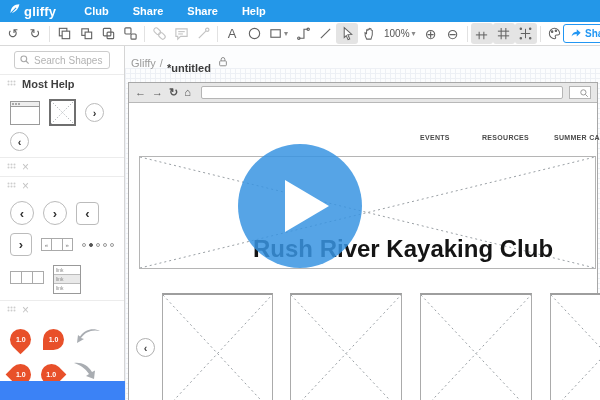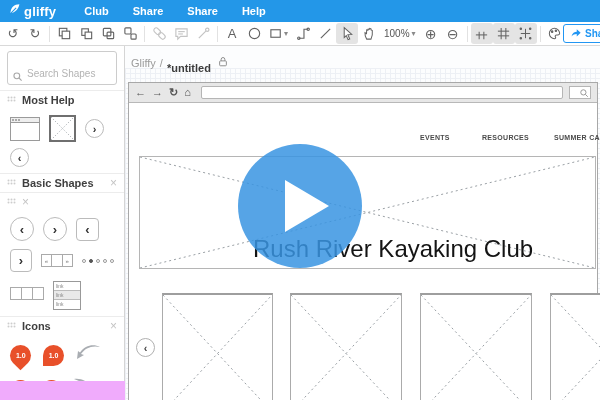--- a/index.html
+++ b/index.html
@@ -1,17 +1,17 @@
 <!DOCTYPE html>
 <html><head>
 <meta charset="utf-8">
 <style>
   * { margin:0; padding:0; box-sizing:border-box; }
   html,body { width:600px; height:400px; overflow:hidden; font-family:"Liberation Sans", sans-serif; }
-  #app { position:relative; width:600px; height:400px; background:#f0abfc; }
+  #app { position:relative; width:600px; height:400px; background:#3b82f6; }
 
   
   .topbar { position:absolute; left:0; top:0; width:600px; height:22px; background:#2397e8; display:flex; align-items:center; }
   .logo { display:flex; align-items:center; gap:3px; padding:0 10px 0 8px; }
   .logo-text { color:#fff; font-size:13px; font-weight:bold; letter-spacing:.2px; }
   .menu { display:flex; gap:24px; margin-left:18px; }
   .menu-item { color:#fff; font-size:11px; font-weight:600; cursor:default; }
 
   
   .toolbar { position:absolute; left:0; top:22px; width:600px; height:24px; background:#fff; border-bottom:1px solid #d9d9d9; display:flex; align-items:center; padding-left:2px; }
@@ -19,21 +19,21 @@
   .tbtn svg { display:block; }
   .tbtn.active { background:#e4e4e4; }
   .tbtn.disabled { color:#c4c4c4; }
   .tsep { width:1px; height:16px; background:#e2e2e2; margin:0 3px; flex:0 0 auto; }
   .zoomlvl { font-size:10px; color:#555; display:flex; align-items:center; gap:2px; padding:0 4px; flex:0 0 auto; }
   .caret { font-size:8px; color:#8a8a8a; }
   .share-btn { position:absolute; left:563px; top:2px; height:19px; width:52px; border:1px solid #2196f3; border-radius:3px; background:#fff; color:#2196f3; font-size:10px; font-weight:600; display:flex; align-items:center; gap:3px; padding:0 6px; }
 
   
   .sidebar { position:absolute; left:0; top:46px; width:125px; height:335px; background:#fff; border-right:1px solid #d5d5d5; overflow:hidden; }
-  .search-box { margin:5px 7px; height:18px; border:1px solid #ccc; border-radius:3px; display:flex; padding:16px 4px; gap:4px; background:#fff; }
+  .search-box { margin:5px 14px; height:18px; border:1px solid #ccc; border-radius:3px; display:flex; align-items:center; padding:0 4px; gap:4px; background:#fff; }
   .search-ph { font-size:10px; color:#b3b3b3; }
   .sec-head { height:19px; border-top:1px solid #ececec; display:flex; align-items:center; padding:0 7px; gap:6px; }
   .sec-label { font-size:11px; color:#3f3f3f; font-weight:600; flex:1; }
   .sec-close { color:#c4c4c4; font-size:12px; line-height:1; }
   .shape-row { display:flex; align-items:center; gap:9px; padding:6px 10px; }
   .circle-btn { width:24px; height:24px; border:1px solid #bbb; border-radius:50%; background:#fff; display:flex; align-items:center; justify-content:center; font-size:13px; color:#333; font-weight:bold; }
   .circle-btn.sm { width:19px; height:19px; font-size:11px; }
   .sq-btn { width:23px; height:23px; border:1px solid #bbb; border-radius:4px; background:#fff; display:flex; align-items:center; justify-content:center; font-size:13px; color:#333; font-weight:bold; }
   .thumb-browser { width:30px; height:24px; border:1px solid #9a9a9a; background:#fff; position:relative; }
   .thumb-browser .bar { height:5px; border-bottom:1px solid #9a9a9a; background:#eee; display:flex; align-items:center; gap:1px; padding:0 1px; }
@@ -65,21 +65,21 @@
 
   .window { position:absolute; left:3px; top:36px; width:470px; height:330px; background:#fff; border:1px solid #a8a8a8; }
   .win-title { height:15px; background:#f2f2f2; border-bottom:1px solid #c2c2c2; text-align:center; font-size:8px; color:#6b6b6b; line-height:15px; }
   .win-nav { height:20px; background:#e7e7e7; border-bottom:1px solid #b8b8b8; display:flex; align-items:center; padding:0 6px; gap:6px; }
   .nav-ico { font-size:11px; color:#555; font-weight:bold; line-height:1; }
   .urlbar { flex:1; height:13px; background:#fff; border:1px solid #b5b5b5; border-radius:2px; margin-left:4px; }
   .win-search { width:22px; height:13px; background:#fff; border:1px solid #b5b5b5; display:flex; align-items:center; justify-content:flex-end; padding-right:1px; }
   .site-nav { position:absolute; top:51px; left:0; width:100%; }
   .site-link { position:absolute; font-size:7px; font-weight:bold; color:#4a4a4a; letter-spacing:.3px; white-space:nowrap; }
   .hero { position:absolute; left:10px; top:73px; width:457px; height:113px; border:1px solid #b5b5b5; background:#fff; }
-  .hero-title { position:absolute; left:124px; top:152px; font-size:24px; color:#141414; white-space:nowrap; letter-spacing:0; }
+  .hero-title { position:absolute; left:124px; top:152px; font-size:24px; color:#141414; white-space:nowrap; letter-spacing:0;font-weight:bold; }
   .xph svg { position:absolute; left:0; top:0; width:100%; height:100%; }
   .card { position:absolute; top:247px; height:120px; background:#fff; border:1px solid #ababab; border-top:2px solid #9e9e9e; }
   .carousel-prev { position:absolute; left:11px; top:292px; width:19px; height:19px; border-radius:50%; border:1px solid #b0b0b0; background:#fff; display:flex; align-items:center; justify-content:center; font-size:11px; color:#444; font-weight:bold; }
 
   .play { position:absolute; left:113px; top:98px; width:124px; height:124px; border-radius:50%; background:rgba(56,148,226,.85); display:flex; align-items:center; justify-content:center; }
   .play-tri { width:0; height:0; border-left:44px solid #fff; border-top:26px solid transparent; border-bottom:26px solid transparent; margin-left:14px; }
 </style>
 </head>
 <body>
 
@@ -290,21 +290,20 @@
       <span><svg width="9" height="9" viewBox="0 0 9 9">
             <g fill="#cdcdcd">
               <circle cx="1.5" cy="1.5" r="1"></circle>
               <circle cx="4.5" cy="1.5" r="1"></circle>
               <circle cx="7.5" cy="1.5" r="1"></circle>
               <circle cx="1.5" cy="4.5" r="1"></circle>
               <circle cx="4.5" cy="4.5" r="1"></circle>
               <circle cx="7.5" cy="4.5" r="1"></circle>
             </g>
           </svg></span>
-      <span class="sec-label">Basic Shapes</span>
       <span class="sec-close">×</span>
     </div>
 
     <div class="sec-head">
       <span><svg width="9" height="9" viewBox="0 0 9 9">
             <g fill="#cdcdcd">
               <circle cx="1.5" cy="1.5" r="1"></circle>
               <circle cx="4.5" cy="1.5" r="1"></circle>
               <circle cx="7.5" cy="1.5" r="1"></circle>
               <circle cx="1.5" cy="4.5" r="1"></circle>
@@ -351,21 +350,20 @@
       <span><svg width="9" height="9" viewBox="0 0 9 9">
             <g fill="#cdcdcd">
               <circle cx="1.5" cy="1.5" r="1"></circle>
               <circle cx="4.5" cy="1.5" r="1"></circle>
               <circle cx="7.5" cy="1.5" r="1"></circle>
               <circle cx="1.5" cy="4.5" r="1"></circle>
               <circle cx="4.5" cy="4.5" r="1"></circle>
               <circle cx="7.5" cy="4.5" r="1"></circle>
             </g>
           </svg></span>
-      <span class="sec-label">Icons</span>
       <span class="sec-close">×</span>
     </div>
     <div class="shape-row" style="gap:12px; padding-top:8px">
       <div class="pin" style="transform:rotate(-45deg)">
           <span style="transform:rotate(45deg)">1.0</span>
         </div>
       <div class="pin">
           <span>1.0</span>
         </div>
       <span><svg width="26" height="20" viewBox="0 0 26 20">

